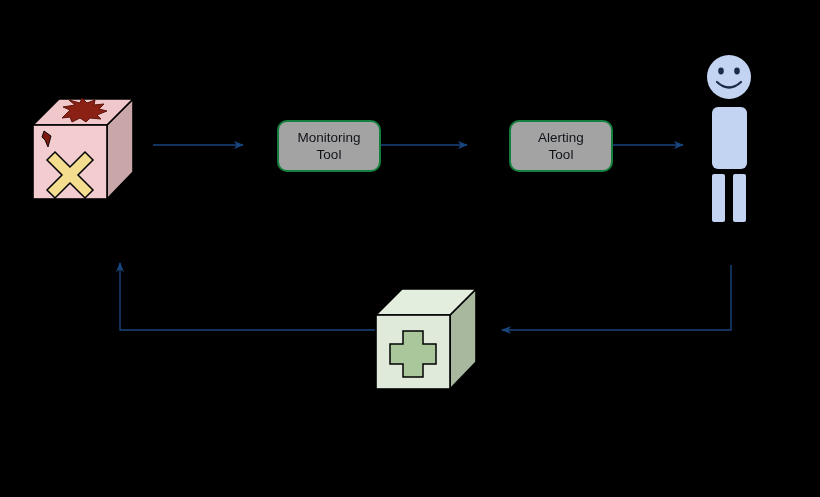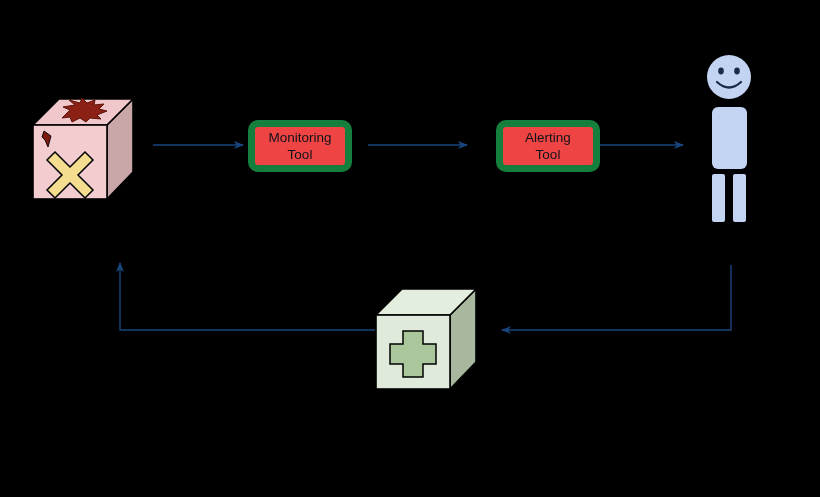--- a/index.html
+++ b/index.html
@@ -18,31 +18,32 @@
     width: 820px;
     height: 497px;
     background: #000000;
   }
   .node {
     position: absolute;
   }
 
   
   .process-box {
-    border: 7px solid #15803d;
+    border: 2px solid #15803d;
     border-radius: 10px;
-    background: #ef4444;
+    background: #a3a3a3;
     display: flex;
     align-items: center;
     justify-content: center;
     text-align: center;
     color: #10131a;
     font-size: 13.5px;
     line-height: 1.28;
     box-sizing: border-box;
+    margin-left: 29px;
   }
   .process-box .label { pointer-events: none; white-space: pre-line; }
 
   
   #vector-layer {
     position: absolute;
     left: 0; top: 0;
     width: 820px; height: 497px;
     overflow: visible;
   }
@@ -101,18 +102,18 @@
     <path d="M731,265 L731,330 L502,330" fill="none" stroke="#18457c" stroke-width="1.4" marker-end="url(#arrowhead)"></path>
 
     <path d="M375,330 L120,330 L120,263" fill="none" stroke="#18457c" stroke-width="1.4" marker-end="url(#arrowhead)"></path>
   </svg>
 
   <div class="node process-box" style="left:248px; top:120px; width:104px; height:52px;">
     <span class="label">Monitoring
 Tool</span>
   </div>
 
-  <div class="node process-box" style="left:496px; top:120px; width:104px; height:52px;">
+  <div class="node process-box" style="left:480px; top:120px; width:104px; height:52px;">
     <span class="label">Alerting
 Tool</span>
   </div>
 
 </div>
 
 </body></html>

